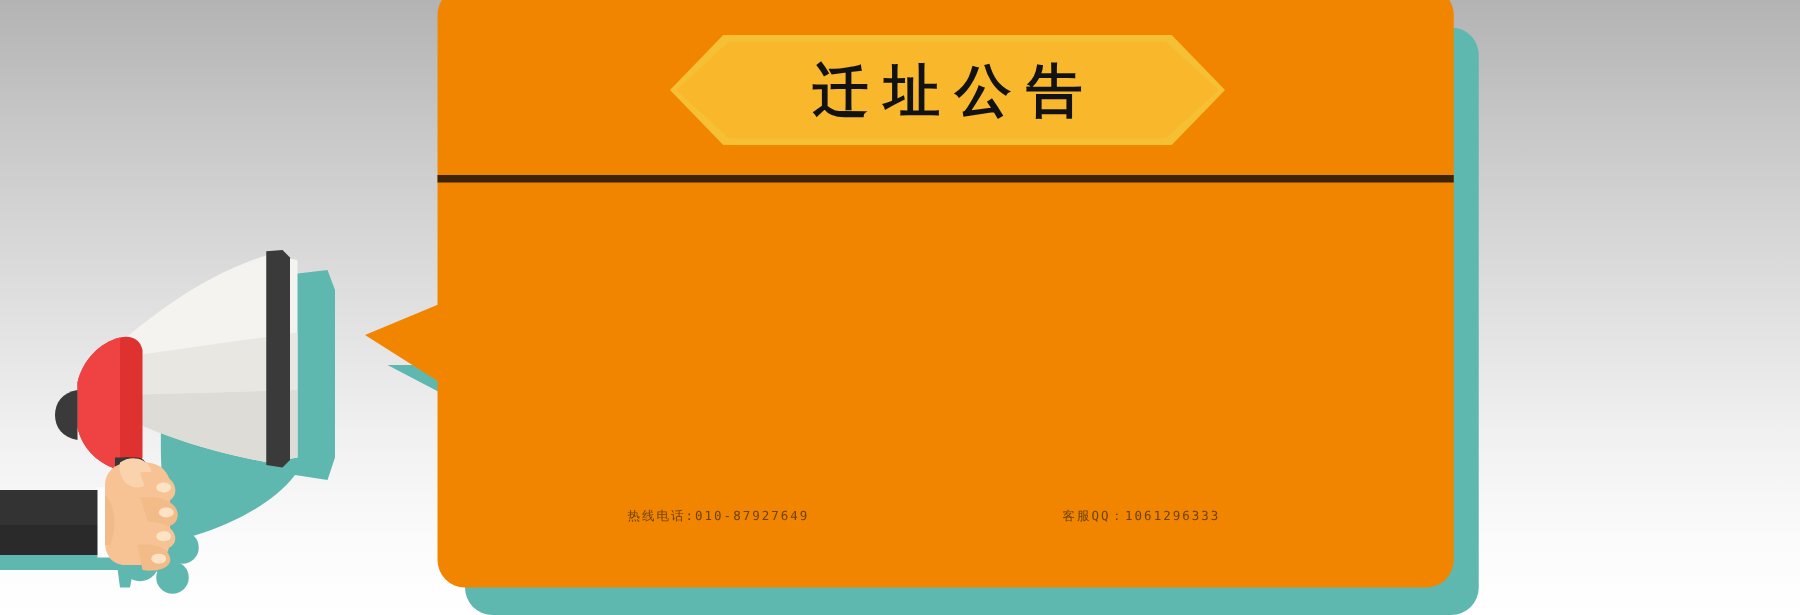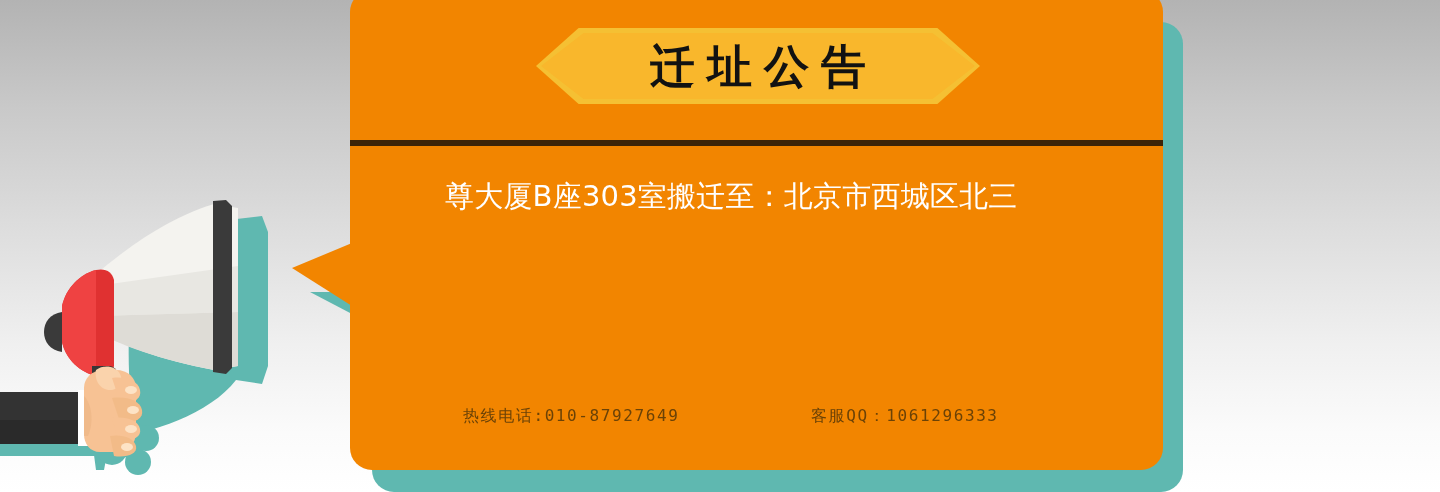--- a/index.html
+++ b/index.html
@@ -66,21 +66,21 @@
     border-bottom: 22px solid transparent;
     border-right: 42px solid #5fb8b0;
   }
 
   
   .banner-wrap {
     position: absolute;
     left: 536px;
     top: 28px;
     width: 444px;
-    height: 76px;
+    height: 88px;
   }
   .banner-outer {
     position: absolute;
     inset: 0;
     background: #f5c033;
     clip-path: polygon(9.6% 0%, 90.4% 0%, 100% 50%, 90.4% 100%, 9.6% 100%, 0% 50%);
   }
   .banner-inner {
     position: absolute;
     left: 5px; right: 5px; top: 5px; bottom: 5px;
@@ -121,27 +121,27 @@
     color: #ffffff;
     font-size: 29px;
     line-height: 61px;
     letter-spacing: 0.2px;
     font-family: "DejaVu Sans", "Liberation Sans", sans-serif;
   }
 
   
   .footer {
     position: absolute;
-    left: 431px;
+    left: 470px;
     top: 406px;
     width: 648px;
     display: flex;
     justify-content: flex-start;
     color: #6b4206;
-    font-size: 16px;
+    font-size: 10px;
     letter-spacing: 1.6px;
     font-family: "DejaVu Sans Mono", "Liberation Mono", monospace;
   }
   .footer .hotline { width: 380px; padding-left: 32px; box-sizing: border-box; }
   .footer .qq { }
 
   
   .megaphone {
     position: absolute;
     left: 0;
@@ -240,21 +240,20 @@
 
   <div class="banner-wrap">
     <div class="banner-outer"></div>
     <div class="banner-inner"></div>
     <div class="banner-title">迁址公告</div>
   </div>
 
   <div class="divider"></div>
 
   <div class="body-text">
-    <div>尊大厦B座303室搬迁至：北京市西城区北三</div>
   </div>
 
   <div class="footer">
     <div class="hotline">热线电话:010-87927649</div>
     <div class="qq">客服QQ：1061296333</div>
   </div>
 
 </div>
 
 </body></html>

